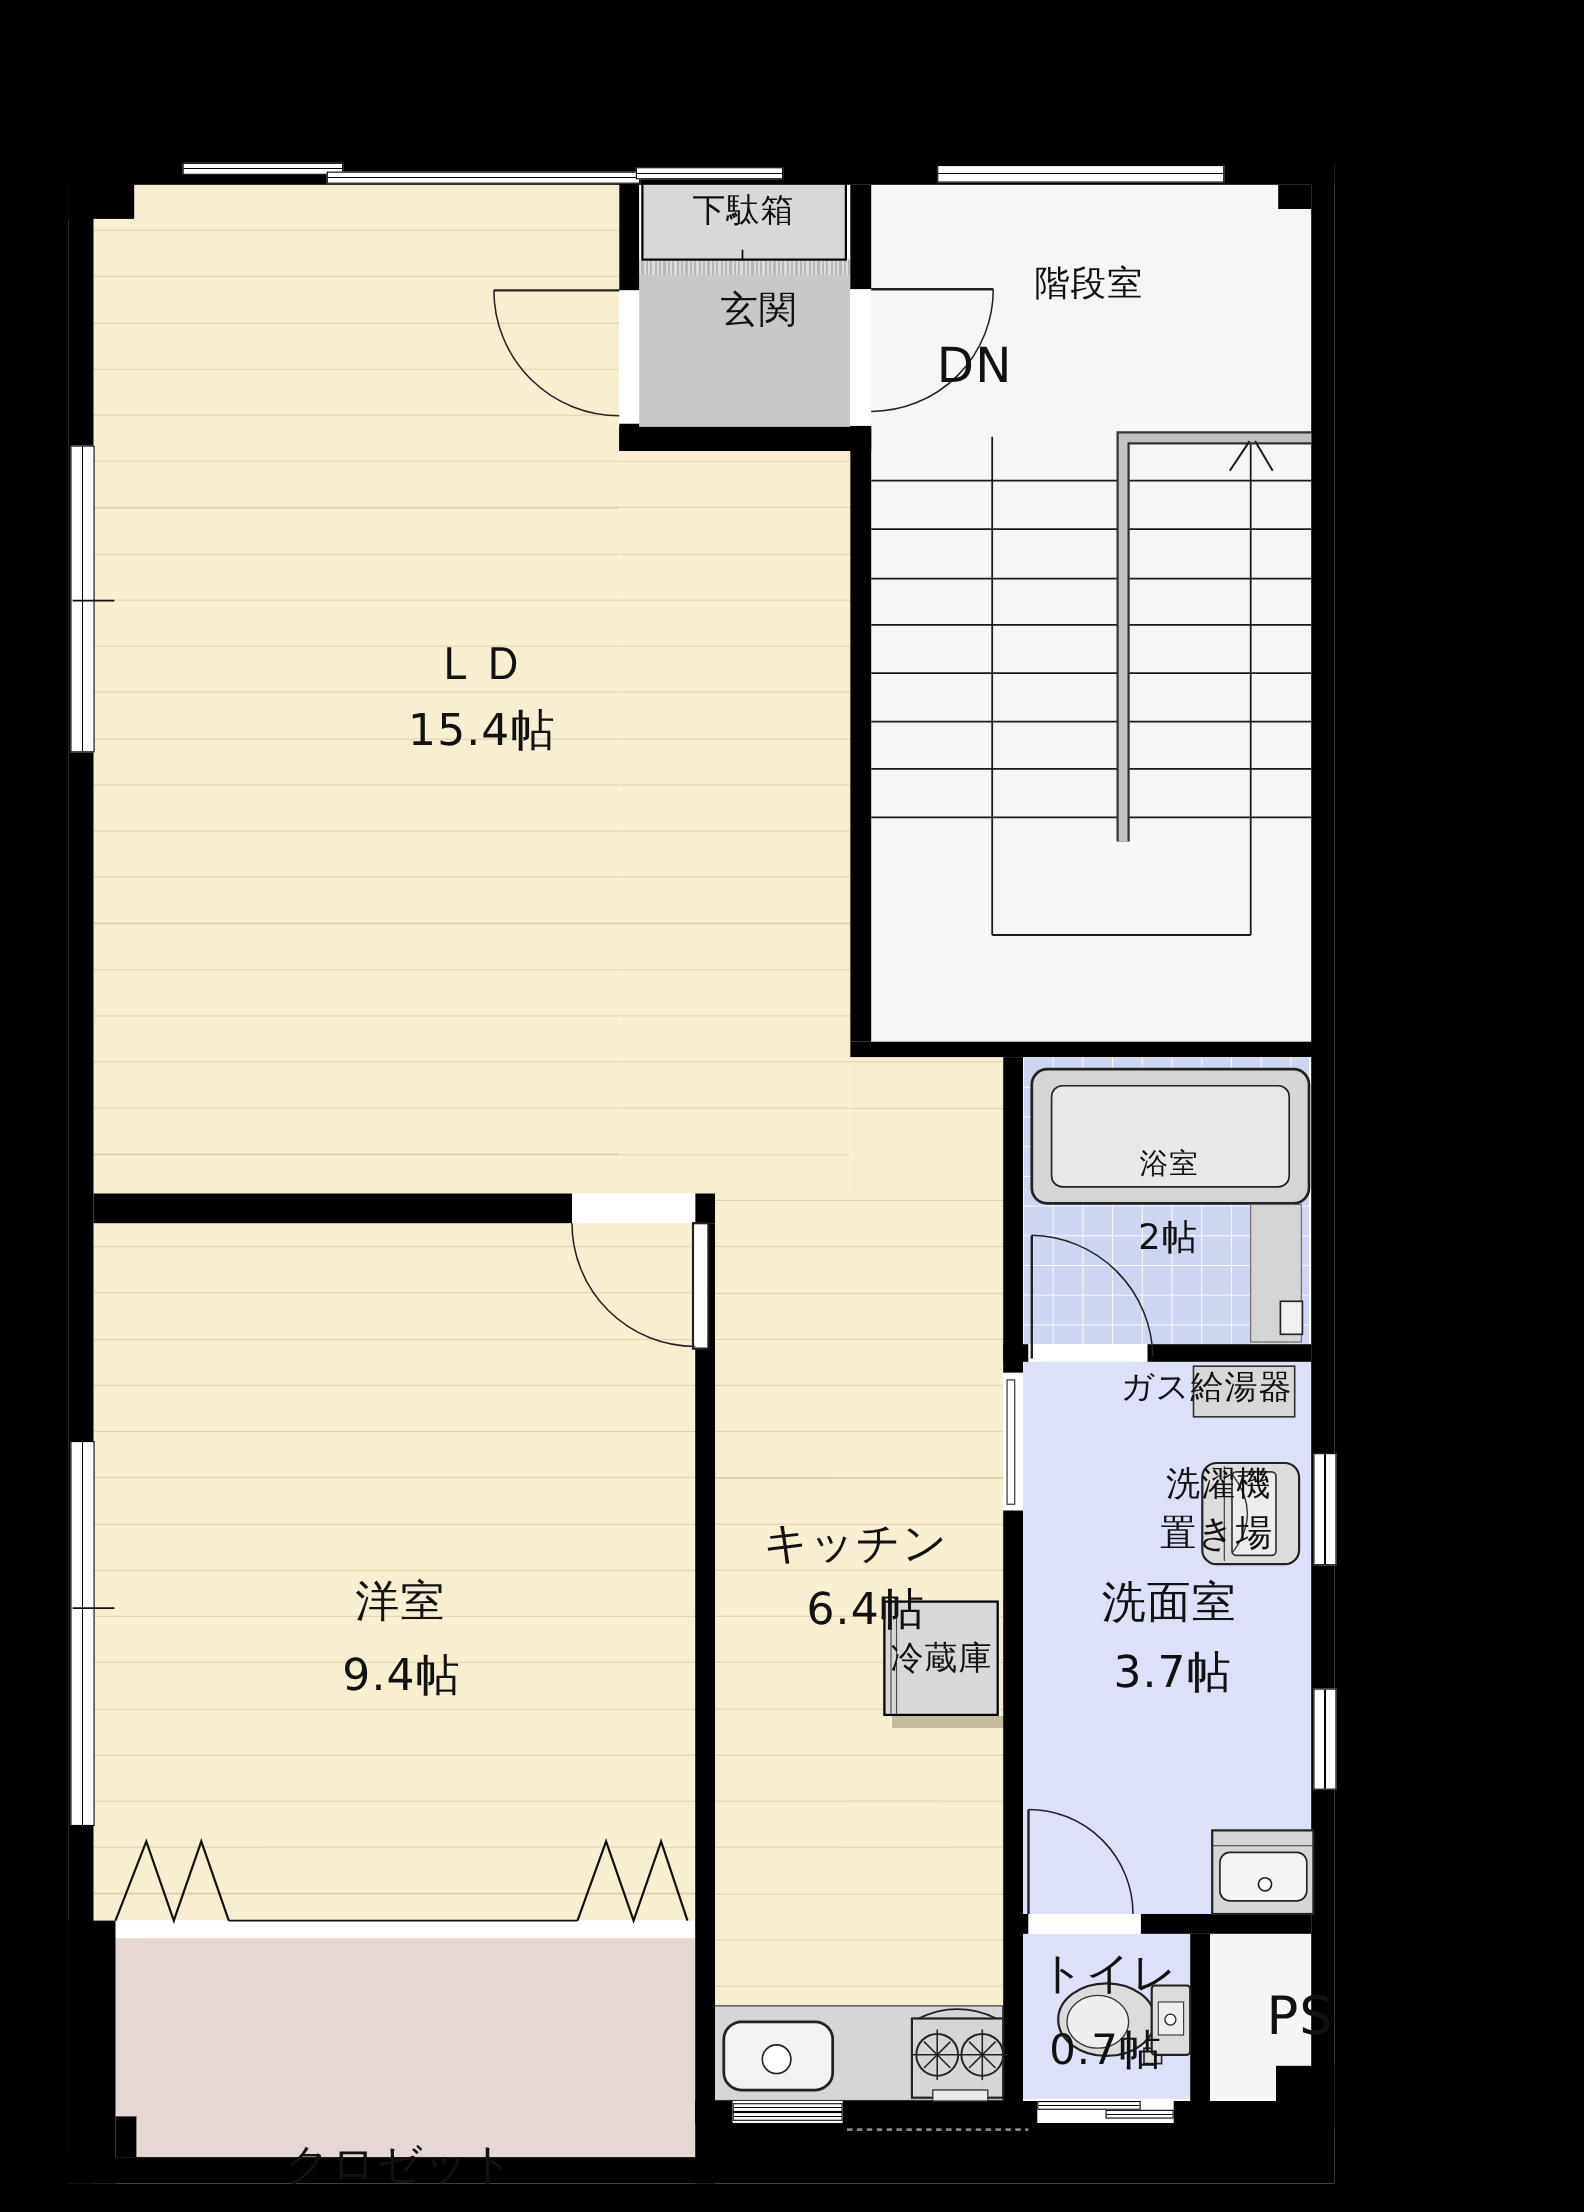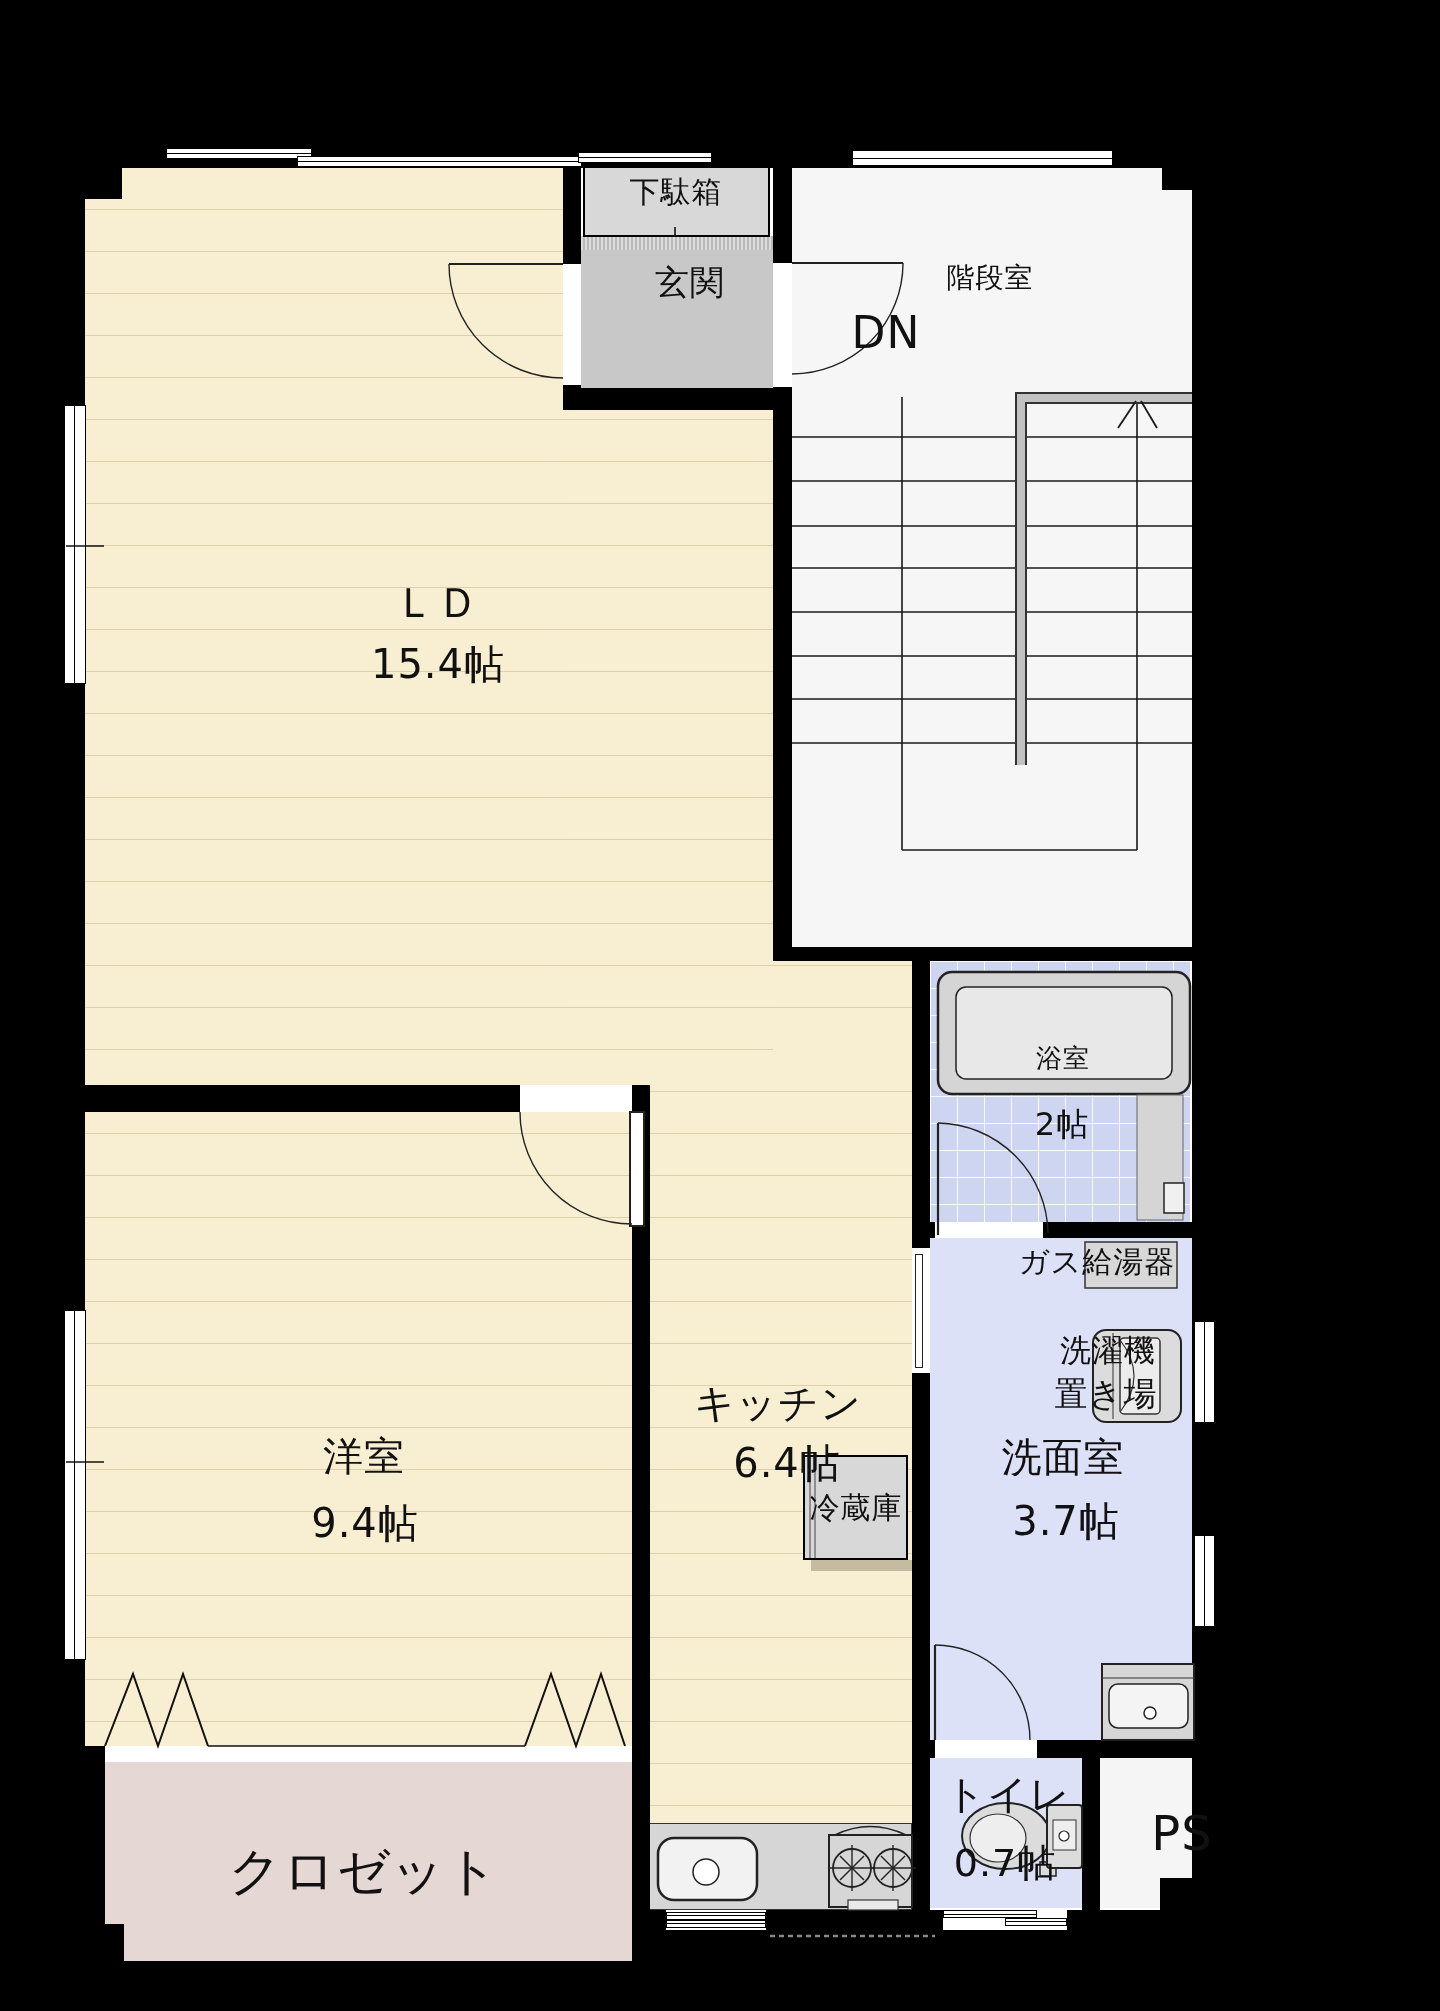--- a/index.html
+++ b/index.html
@@ -209,31 +209,31 @@
     <g stroke="#444" stroke-width="1">
       <line x1="810" y1="1457" x2="810" y2="1558"></line>
         <line x1="815" y1="1457" x2="815" y2="1558"></line>
     </g>
   </svg>
 
   <div class="lbl" style="left:437px;top:603px;font-size:42px">ＬＤ</div>
   <div class="lbl" style="left:438px;top:664px;font-size:40px">15.4帖</div>
   <div class="lbl" style="left:690px;top:282px;font-size:34px">玄関</div>
   <div class="lbl" style="left:676px;top:192px;font-size:30px">下駄箱</div>
-  <div class="lbl" style="left:990px;top:278px;font-size:28px">階段室</div>
+  <div class="lbl" style="left:990px;top:257px;font-size:32px">階段室</div>
   <div class="lbl" style="left:886px;top:333px;font-size:44px">DN</div>
   <div class="lbl" style="left:364px;top:1456px;font-size:40px">洋室</div>
   <div class="lbl" style="left:365px;top:1523px;font-size:40px">9.4帖</div>
   <div class="lbl" style="left:778px;top:1403px;font-size:40px">キッチン</div>
   <div class="lbl" style="left:787px;top:1463px;font-size:40px">6.4帖</div>
   <div class="lbl" style="left:856px;top:1508px;font-size:30px">冷蔵庫</div>
   <div class="lbl" style="left:1063px;top:1058px;font-size:26px">浴室</div>
   <div class="lbl" style="left:1062px;top:1124px;font-size:32px">2帖</div>
   <div class="lbl" style="left:1097px;top:1262px;font-size:30px">ガス給湯器</div>
   <div class="lbl" style="left:1108px;top:1350px;font-size:31px">洗濯機</div>
   <div class="lbl" style="left:1106px;top:1393px;font-size:33px">置き場</div>
   <div class="lbl" style="left:1063px;top:1457px;font-size:40px">洗面室</div>
   <div class="lbl" style="left:1066px;top:1521px;font-size:40px">3.7帖</div>
   <div class="lbl" style="left:1008px;top:1794px;font-size:40px">トイレ</div>
   <div class="lbl" style="left:1005px;top:1863px;font-size:38px">0.7帖</div>
   <div class="lbl" style="left:1182px;top:1833px;font-size:48px">PS</div>
-  <div class="lbl" style="left:364px;top:1871px;font-size:52px">クロゼット</div>
+  <div class="lbl" style="left:364px;top:1968px;font-size:40px">クロゼット</div>
 </div>
 
 </body></html>

